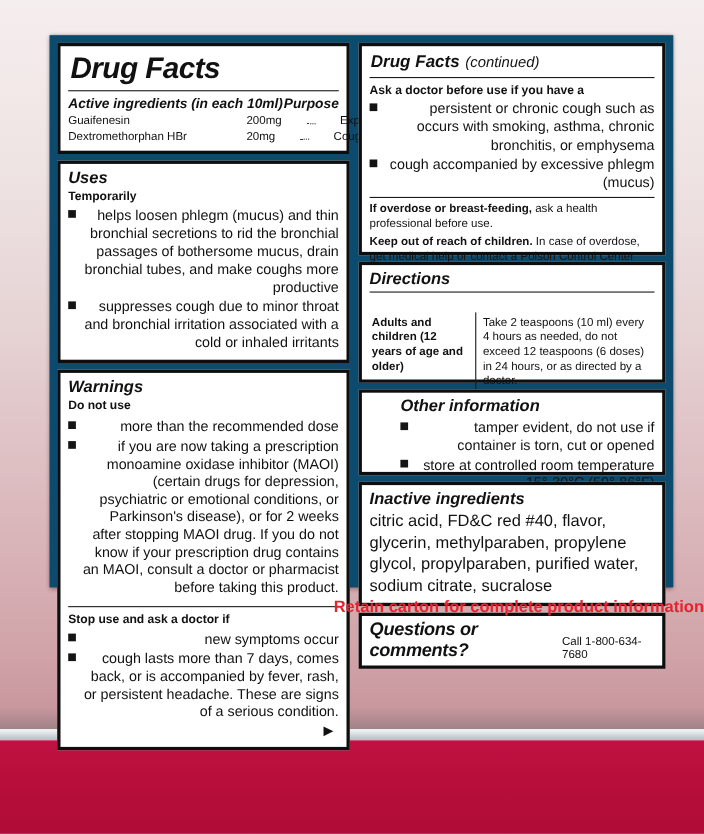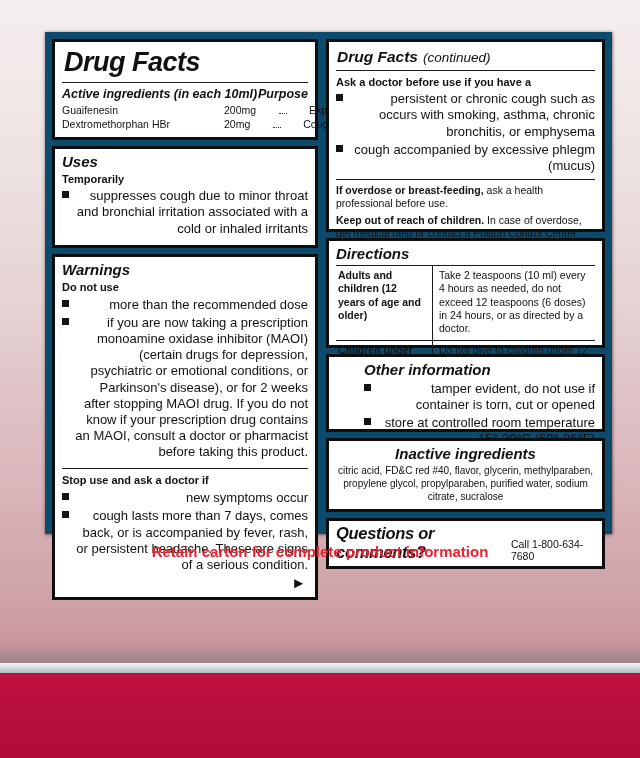--- a/index.html
+++ b/index.html
@@ -64,32 +64,32 @@
   .warnings-box { flex:1; display:flex; flex-direction:column; }
   .warn-spacer { flex:1; }
   .cont-arrow { font-size:15px; line-height:1; text-align:right; padding:0 2px 1px 0; }
 
   .continued-box { min-height:193px; }
 
   .dir-box { min-height:110px; }
   .dir-table { display:grid; grid-template-columns:97px 1fr; border-top:1.8px solid #1a1a1a; margin-top:2px; font-size:10.5px; line-height:1.27; }
   .dir-cell { padding:3px 5px 4px 2px; }
   .dir-cell.who { font-weight:bold; border-right:1.6px solid #1a1a1a; }
-  .dir-cell.r0 { border-bottom:1.6px solid #1a1a1a; }
+  .dir-cell.r0 { border-bottom:1.6px solid #1a1a1a;margin-top:18px; }
 
   .other-box { min-height:78px;padding-left:35px; }
-  .inactive-box { flex:1;text-align:center; }
-  .inactive-text { font-size:10px; line-height:1.3; }
+  .inactive-box { flex:1; }
+  .inactive-text { font-size:15px; line-height:1.3; }
 
   .questions-box { display:flex; align-items:flex-end; gap:6px; padding-top:3px; padding-bottom:4px; }
   .q-heading { font-size:16.5px; font-weight:bold; font-style:italic; letter-spacing:-0.3px; }
   .q-text { font-size:10.5px; }
 
   .retain-line {
-    position:absolute; left:0; top:543px; width:640px; text-align:center;
+    position:absolute; left:0; top:543px; width:640px; text-align:right;
     font-size:15px; font-weight:bold; color:#e8222e;
   }
 </style>
 </head>
 <body>
 
 <div class="page">
   <div class="bg-gradient"></div>
   <div class="gray-strip"></div>
   <div class="crimson-band"></div>
@@ -116,20 +116,24 @@
           <span class="ai-amount">20mg</span>
           <span class="ai-leader"></span>
           <span class="ai-purpose">Cough suppressant</span>
         </div>
       </div>
 
       <div class="box">
         <div class="sec-heading">Uses</div>
         <div class="sub-heading">Temporarily</div>
         <ul class="bullets">
+          <li>
+              <span class="sq"></span>
+              <span class="li-text">helps loosen phlegm (mucus) and thin bronchial secretions to rid the bronchial passages of bothersome mucus, drain bronchial tubes, and make coughs more productive</span>
+            </li>
           <li>
               <span class="sq"></span>
               <span class="li-text">suppresses cough due to minor throat and bronchial irritation associated with a cold or inhaled irritants</span>
             </li>
         </ul>
       </div>
 
       <div class="box warnings-box">
         <div class="sec-heading">Warnings</div>
         <div class="sub-heading">Do not use</div>

